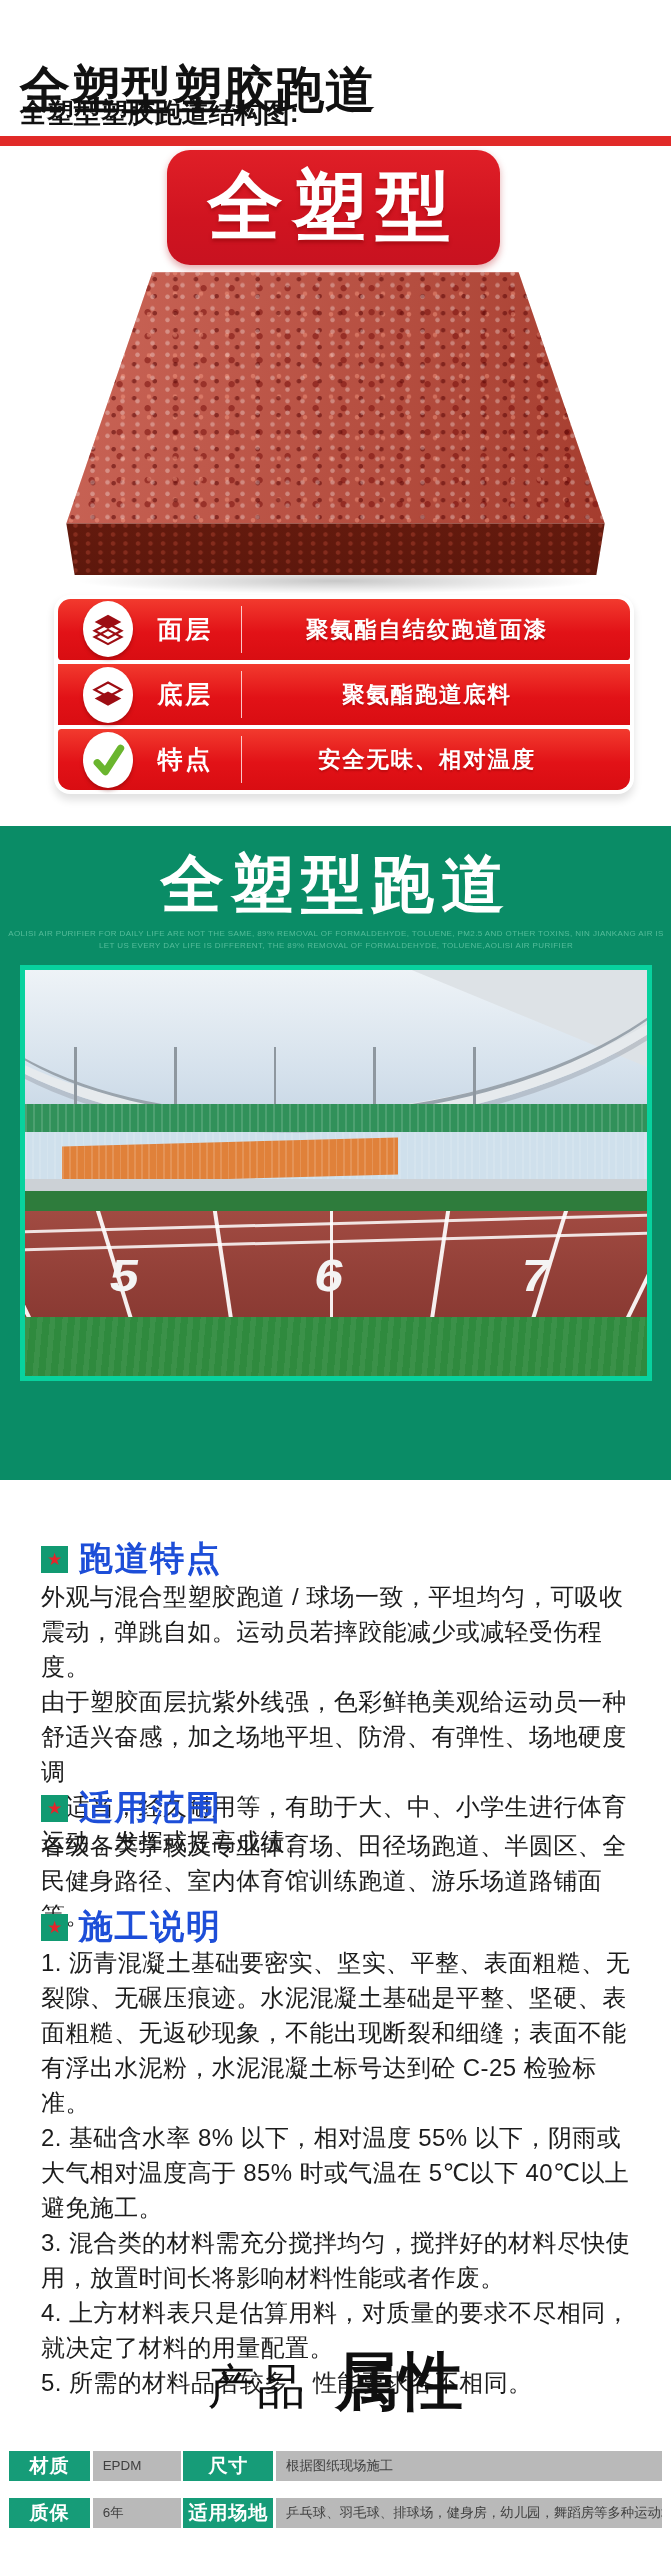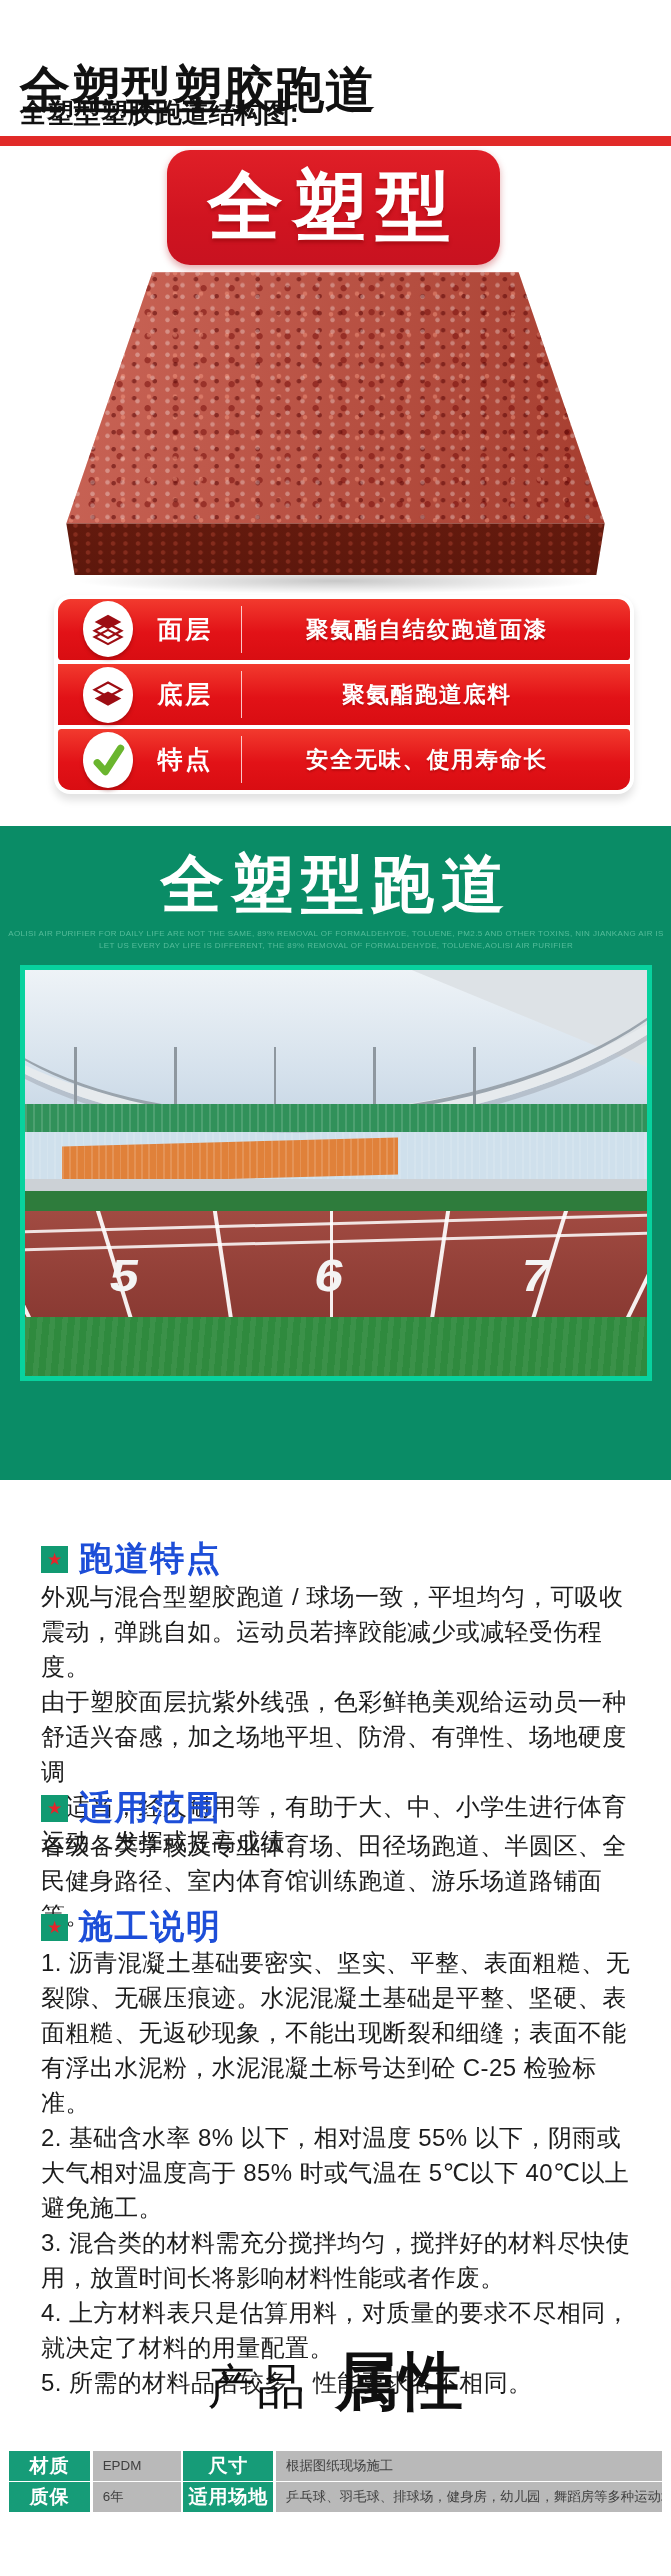--- a/index.html
+++ b/index.html
@@ -98,21 +98,21 @@
   .sec-heading{position:absolute;left:41px;display:flex;align-items:center;gap:10.7px;}
   .sec-square{width:27px;height:27px;background:#119a72;display:flex;align-items:center;justify-content:center;}
   .sec-star{font-size:17px;color:#e4252b;line-height:27px;}
   .sec-title{font-size:34px;font-weight:900;color:#1d4ed8;letter-spacing:1.8px;}
   .sec-body{position:absolute;left:41px;width:595px;color:#1c1c1c;}
   .sec-body p{margin:0;font-size:24px;line-height:35px;letter-spacing:0.4px;}
   
   .attr-title{position:absolute;left:0;top:2339px;width:672px;text-align:center;color:#0f0f0f;letter-spacing:1.8px;}
   .attr-title .light{font-size:48px;font-weight:400;}
   .attr-title .heavy{font-size:63px;font-weight:700;margin-left:28px;}
-  .attr-table{position:absolute;left:9px;top:2451px;width:654px;display:flex;flex-direction:column;gap:1px;}
+  .attr-table{position:absolute;left:9px;top:2451px;width:654px;display:flex;flex-direction:column;gap:17px;}
   .attr-row{display:grid;grid-template-columns:81px 88px 90px 386px;column-gap:2.7px;height:30px;}
   .attr-label{background:#169c78;color:#fff;font-size:19px;font-weight:700;text-align:center;line-height:30px;letter-spacing:0.9px;}
   .attr-value{background:#b9b9b9;color:#404040;font-size:13.4px;line-height:30px;padding-left:10px;white-space:nowrap;overflow:hidden;}
 </style>
 </head>
 <body>
 
 <h1 class="page-title">全塑型塑胶跑道</h1>
 <div class="page-subtitle">全塑型塑胶跑道结构图:</div>
 <div class="red-bar"></div>
@@ -155,21 +155,21 @@
   </div>
   <div class="feature-row">
     <div class="f-iconwrap">
       <div class="f-oval">
         <svg width="36" height="36" viewBox="0 0 40 40">
           <path d="M8 23 L17 33 L34 7" stroke="#6ab52e" stroke-width="8" fill="none" stroke-linecap="round" stroke-linejoin="round"></path>
         </svg>
       </div>
     </div>
     <div class="f-label">特点</div>
-    <div class="f-value">安全无味、使用寿命长</div>
+    <div class="f-value">安全无味、相对温度</div>
   </div>
 </div>
 
 <div class="green-sec">
   <div class="green-title">全塑型跑道</div>
   <div class="green-tagline">
     <div>AOLISI AIR PURIFIER FOR DAILY LIFE ARE NOT THE SAME, 89% REMOVAL OF FORMALDEHYDE, TOLUENE, PM2.5 AND OTHER TOXINS, NIN JIANKANG AIR IS</div>
     <div>LET US EVERY DAY LIFE IS DIFFERENT, THE 89% REMOVAL OF FORMALDEHYDE, TOLUENE,AOLISI AIR PURIFIER</div>
   </div>
 

